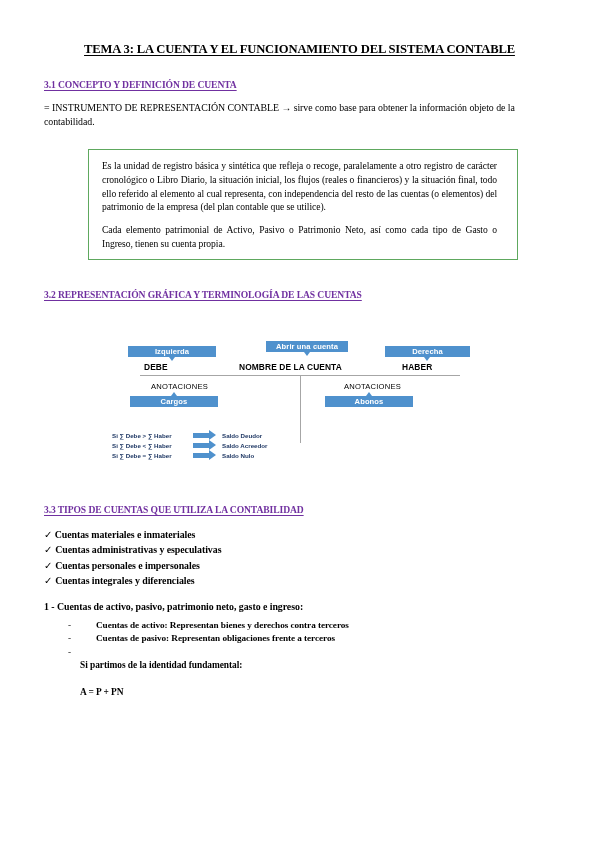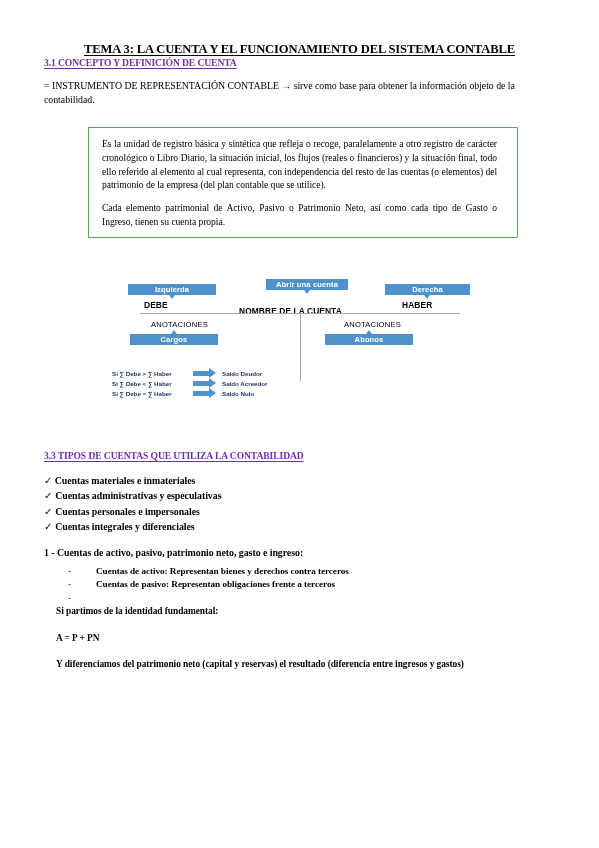--- a/index.html
+++ b/index.html
@@ -39,23 +39,23 @@
   
   .section-head {
     color: #7030a0;
     font-weight: bold;
     font-size: 9.6px;
     text-decoration: underline;
     text-underline-offset: 2px;
     letter-spacing: -0.1px;
     margin: 0;
   }
-  #sec31 { }
+  #sec31 { margin-top: 22px; }
   #sec32 { margin-top: 29px; }
-  #sec33 { margin-top: 22px; }
+  #sec33 { margin-top: 14px; }
 
   
   p.body {
     font-size: 9.9px;
     line-height: 1.42;
     margin: 11px 0 0 0;
     letter-spacing: -0.05px;
   }
   .intro-def { margin-top: 13px; }
 
@@ -211,21 +211,21 @@
   }
   .dash-list li .dash {
     position: absolute;
     left: 24px;
     top: 0;
     font-weight: normal;
   }
   .dash-list li.wrap { padding-left: 48px; text-indent: 0; }
   .dash-list li.wrap .dash { left: 24px; }
   .indent-block {
-    margin-left: 12px;
+    margin-left: 36px;
   }
   .indent-block p {
     font-size: 9.4px;
     font-weight: bold;
     line-height: 1.45;
     margin: 13px 0 0 0;
     letter-spacing: -0.05px;
   }
 </style>
 </head>
@@ -237,29 +237,30 @@
 
   <div class="section-head" id="sec31">3.1 CONCEPTO  Y DEFINICIÓN  DE CUENTA</div>
 
   <p class="body intro-def">= INSTRUMENTO DE REPRESENTACIÓN  CONTABLE → sirve como base para obtener la información objeto de la contabilidad.</p>
 
   <div class="green-box">
     <p>Es la unidad de registro básica y sintética que refleja o recoge, paralelamente a otro registro de carácter cronológico o Libro Diario, la situación inicial, los flujos (reales o financieros) y la situación final, todo ello referido al elemento al cual representa, con independencia del resto de las cuentas (o elementos) del patrimonio de la empresa (del plan contable que se utilice).</p>
     <p>Cada elemento patrimonial de Activo, Pasivo o Patrimonio Neto, así como cada tipo de Gasto o Ingreso, tienen su cuenta propia.</p>
   </div>
 
+  <div class="section-head" id="sec32">3.2 REPRESENTACIÓN  GRÁFICA Y TERMINOLOGÍA DE LAS CUENTAS</div>
 
   <div class="tdiagram">
 
     <div class="cap-box down" style="left:84px; top:24px; width:88px;">Izquierda</div>
     <div class="cap-box down" style="left:222px; top:19px; width:82px;">Abrir una cuenta</div>
     <div class="cap-box down" style="left:341px; top:24px; width:85px;">Derecha</div>
 
     <div class="tlabel" style="left:100px; top:40px;">DEBE</div>
-    <div class="tlabel" style="left:195px; top:46px;">NOMBRE DE LA CUENTA</div>
+    <div class="tlabel" style="left:195px; top:40px;">NOMBRE DE LA CUENTA</div>
     <div class="tlabel" style="left:358px; top:40px;">HABER</div>
 
     <div class="hline" style="left:96px; top:53px; width:320px;"></div>
     <div class="vline" style="left:256px; top:53px; height:68px;"></div>
 
     <div class="anot" style="left:107px; top:60px;">ANOTACIONES</div>
     <div class="anot" style="left:300px; top:60px;">ANOTACIONES</div>
 
     <div class="cap-box up" style="left:86px; top:74px; width:88px;">Cargos</div>
     <div class="cap-box up" style="left:281px; top:74px; width:88px;">Abonos</div>
@@ -304,16 +305,15 @@
 
   <ul class="dash-list">
     <li><span class="dash">-</span><span>Cuentas de activo: Representan bienes y derechos contra terceros</span></li>
     <li><span class="dash">-</span><span>Cuentas de pasivo: Representan obligaciones frente a terceros</span></li>
     <li class="wrap"><span class="dash">-</span></li>
   </ul>
 
   <div class="indent-block">
     <p>Si partimos de la identidad fundamental:</p>
     <p>A = P + PN</p>
-    <p>Y diferenciamos del patrimonio neto (capital y reservas)  el resultado (diferencia entre ingresos y gastos)</p>
   </div>
 
 </div>
 
 </body></html>

